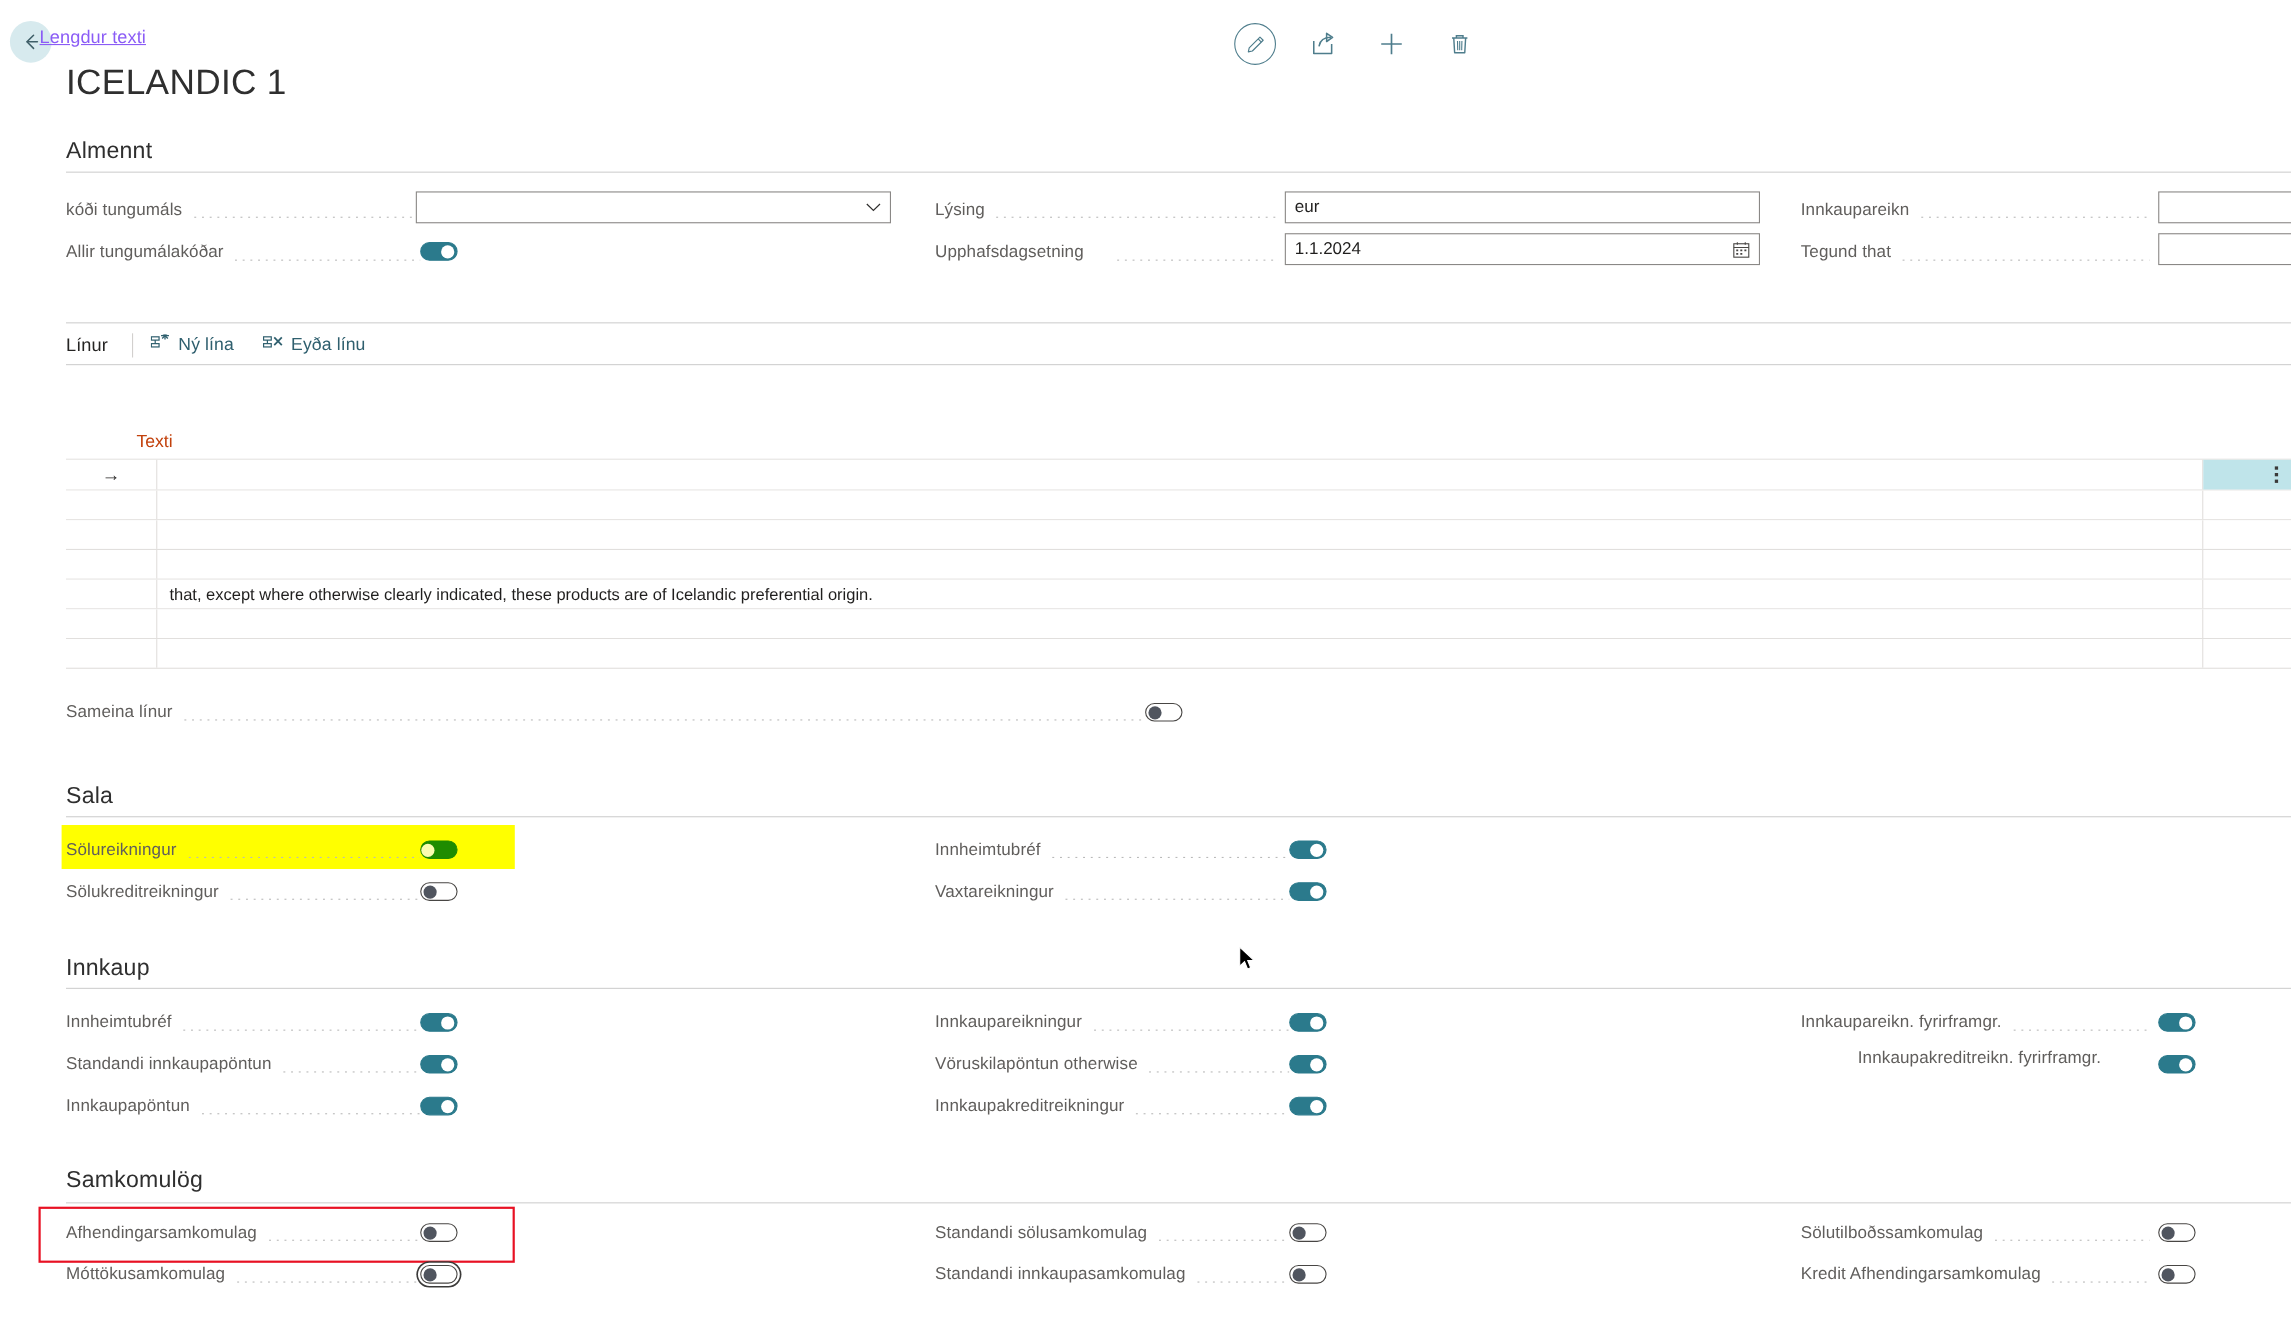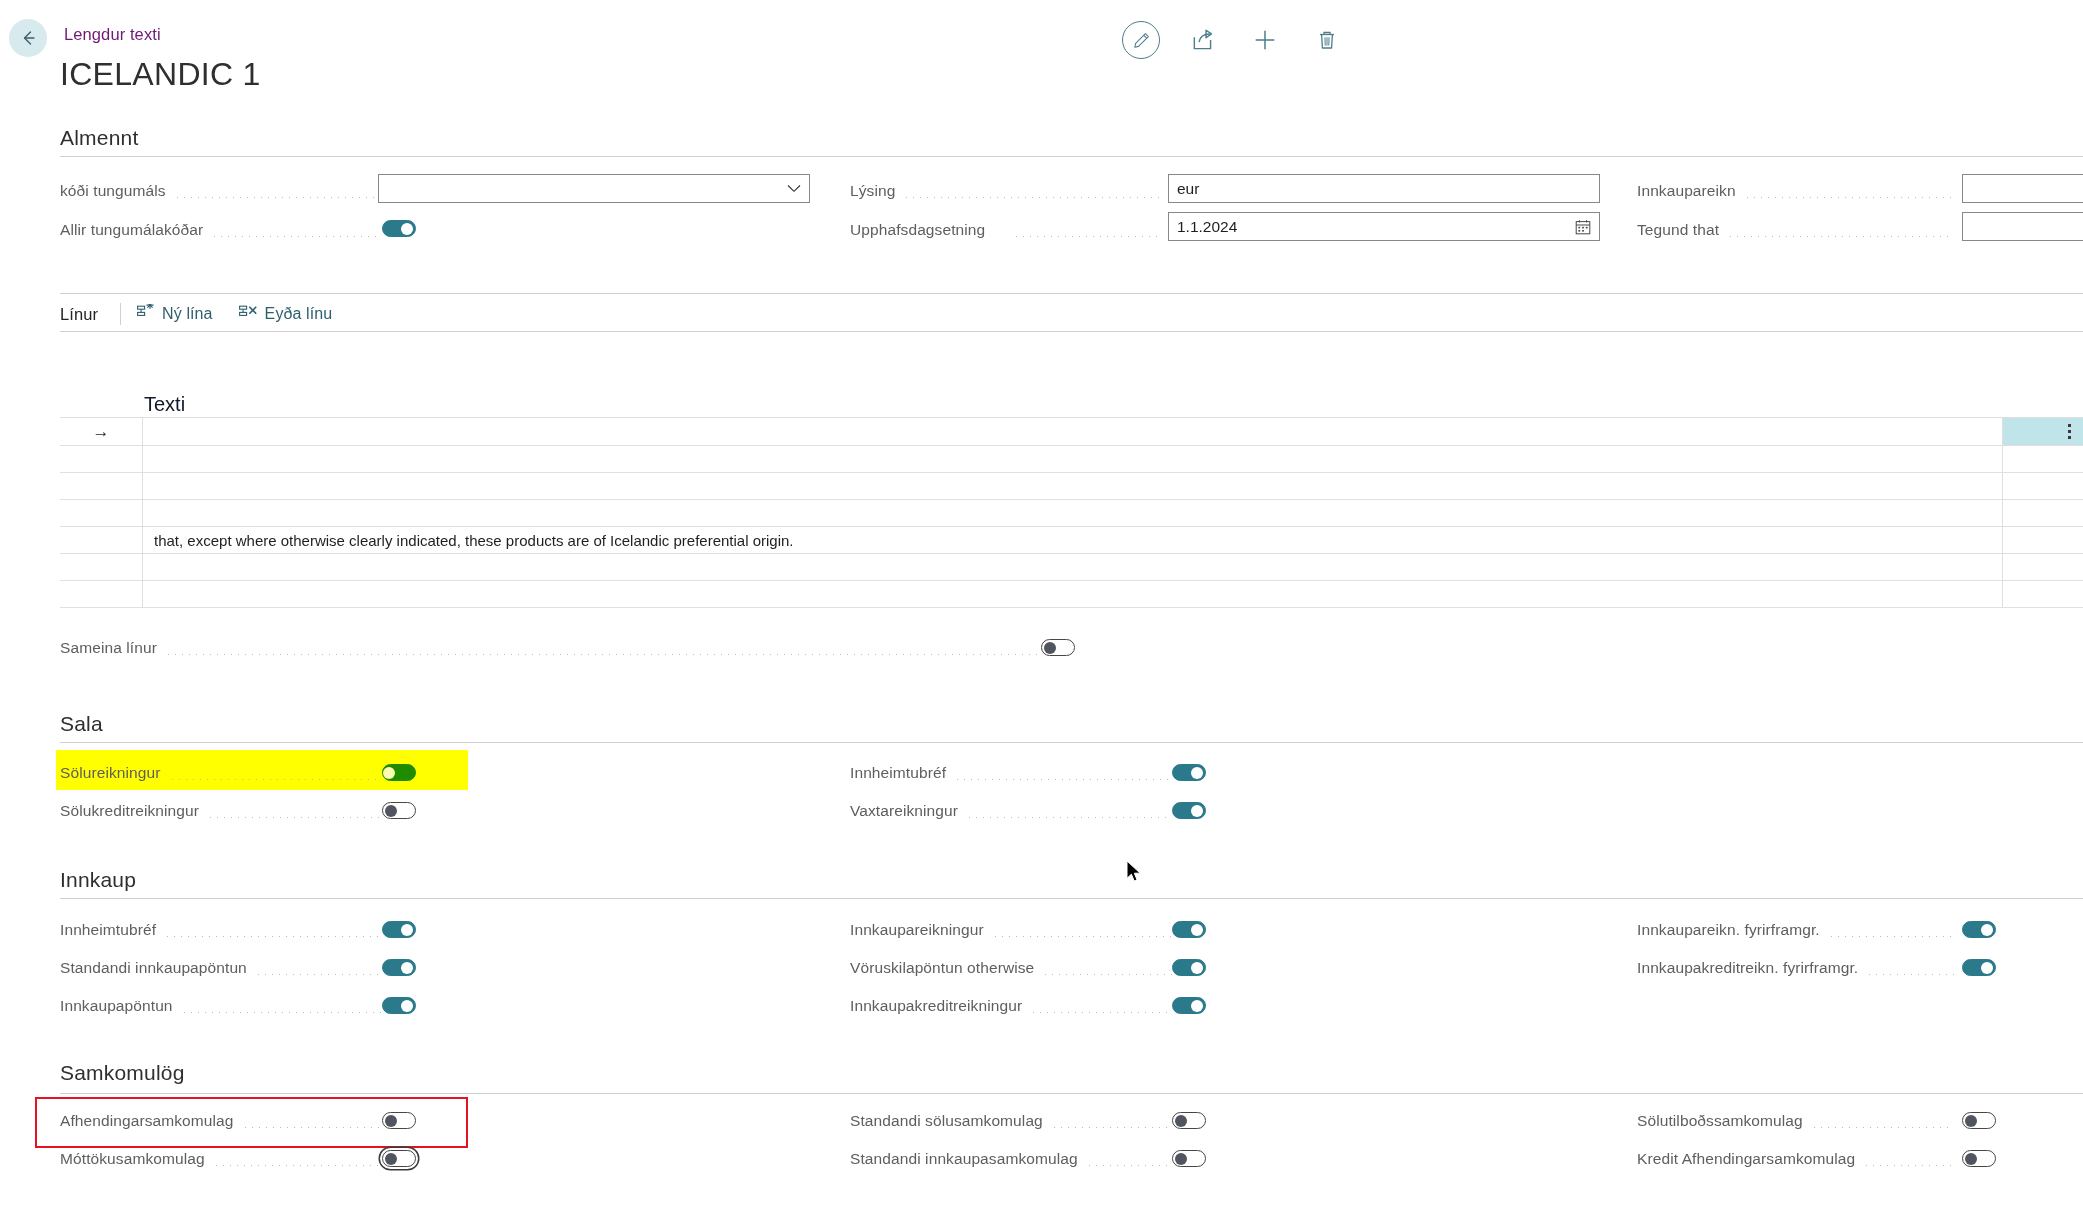--- a/index.html
+++ b/index.html
@@ -17,22 +17,22 @@
 
   
   .header { position:absolute; left:0; top:6px; width:2083px; height:108px; background:#ffffff; }
   .back-btn {
     position:absolute; left:9px; top:13px; width:38px; height:38px;
     border-radius:50%; background:#d7eaee; display:flex; align-items:center; justify-content:center;
     cursor:pointer;
   }
   .back-btn svg { display:block; }
   .breadcrumb {
-    position:absolute; left:64px; top:19px;
-    font-size:16.5px; color:#701a75; letter-spacing:.1px;
+    position:absolute; left:36px; top:19px;
+    font-size:16.5px; color:#8b5cf6; letter-spacing:.1px;text-decoration:underline;
   }
   .page-title {
     position:absolute; left:60px; top:50px;
     font-size:32px; font-weight:400; color:#2f2f2f; letter-spacing:.3px;
   }
 
   
   .toolbar { position:absolute; left:1110px; top:10px; height:48px; display:flex; align-items:center; gap:0px; }
   .tbtn { width:62px; height:48px; display:flex; align-items:center; justify-content:center; cursor:pointer; }
   .tbtn.circled { }
@@ -82,21 +82,21 @@
   .linur-rule-top { position:absolute; left:60px; width:2023px; height:1px; background:#cfcfcf; }
   .linur-bar { position:absolute; left:60px; height:34px; display:flex; align-items:center; }
   .linur-title { font-size:16.5px; color:#252423; letter-spacing:.1px; }
   .vdiv { width:1px; height:22px; background:#d2d0ce; margin:0 16px 0 22px; }
   .cmd { display:flex; align-items:center; gap:7px; margin-right:26px; cursor:pointer; }
   .cmd-label { font-size:16px; color:#2f5f6e; letter-spacing:.1px; }
 
   
   .grid { position:absolute; left:60px; top:389px; width:2023px; }
   .grid-head { height:28px; position:relative; }
-  .grid-head-lbl { position:absolute; left:84px; top:4px; font-size:20px; color:#0f172a; }
+  .grid-head-lbl { position:absolute; left:64px; top:4px; font-size:16px; color:#c2410c; }
   .grid-table { border-top:1px solid #e1dfdd; }
   .grow { display:flex; height:27px; border-bottom:1px solid #e1dfdd; background:#fff; }
   .gc-sel { width:83px; border-right:1px solid #e1dfdd; display:flex; align-items:center; justify-content:center; }
   .gc-txt { flex:1 1 auto; display:flex; align-items:center; padding-left:11px;
             font-size:15px; color:#201f1e; border-right:1px solid #e1dfdd; }
   .gc-end { width:80px; display:flex; align-items:center; justify-content:flex-end; padding-right:12px; }
   .grow.first { height:28px; }
   .grow.first .gc-end { background:#bfe4ea; height:100%; }
   .dots3 { display:flex; flex-direction:column; gap:3px; align-items:center; cursor:pointer; }
   .dots3 i { width:3px; height:3px; background:#3b3a39; display:block; }
@@ -427,21 +427,21 @@
 </div>
 
 <div class="field" style="left:1637px; top:915px; width:325px;">
   <span class="flabel">Innkaupareikn. fyrirframgr.</span>
   <span class="dots"></span>
 </div>
 <div class="tgl on" style="position:absolute; left:1962px; top:921px;">
   <span class="knob"></span>
 </div>
 
-<div class="field" style="left:1637px; top:953px; width:325px;">
+<div class="field" style="left:1637px; top:953px; width:325px;flex-direction:column;">
   <span class="flabel">Innkaupakreditreikn. fyrirframgr.</span>
   <span class="dots"></span>
 </div>
 <div class="tgl on" style="position:absolute; left:1962px; top:959px;">
   <span class="knob"></span>
 </div>
 
 <div class="sec-title" style="top:1061px;text-align:center;">Samkomulög</div>
 <div class="sec-rule" style="top:1093px;"></div>
 

